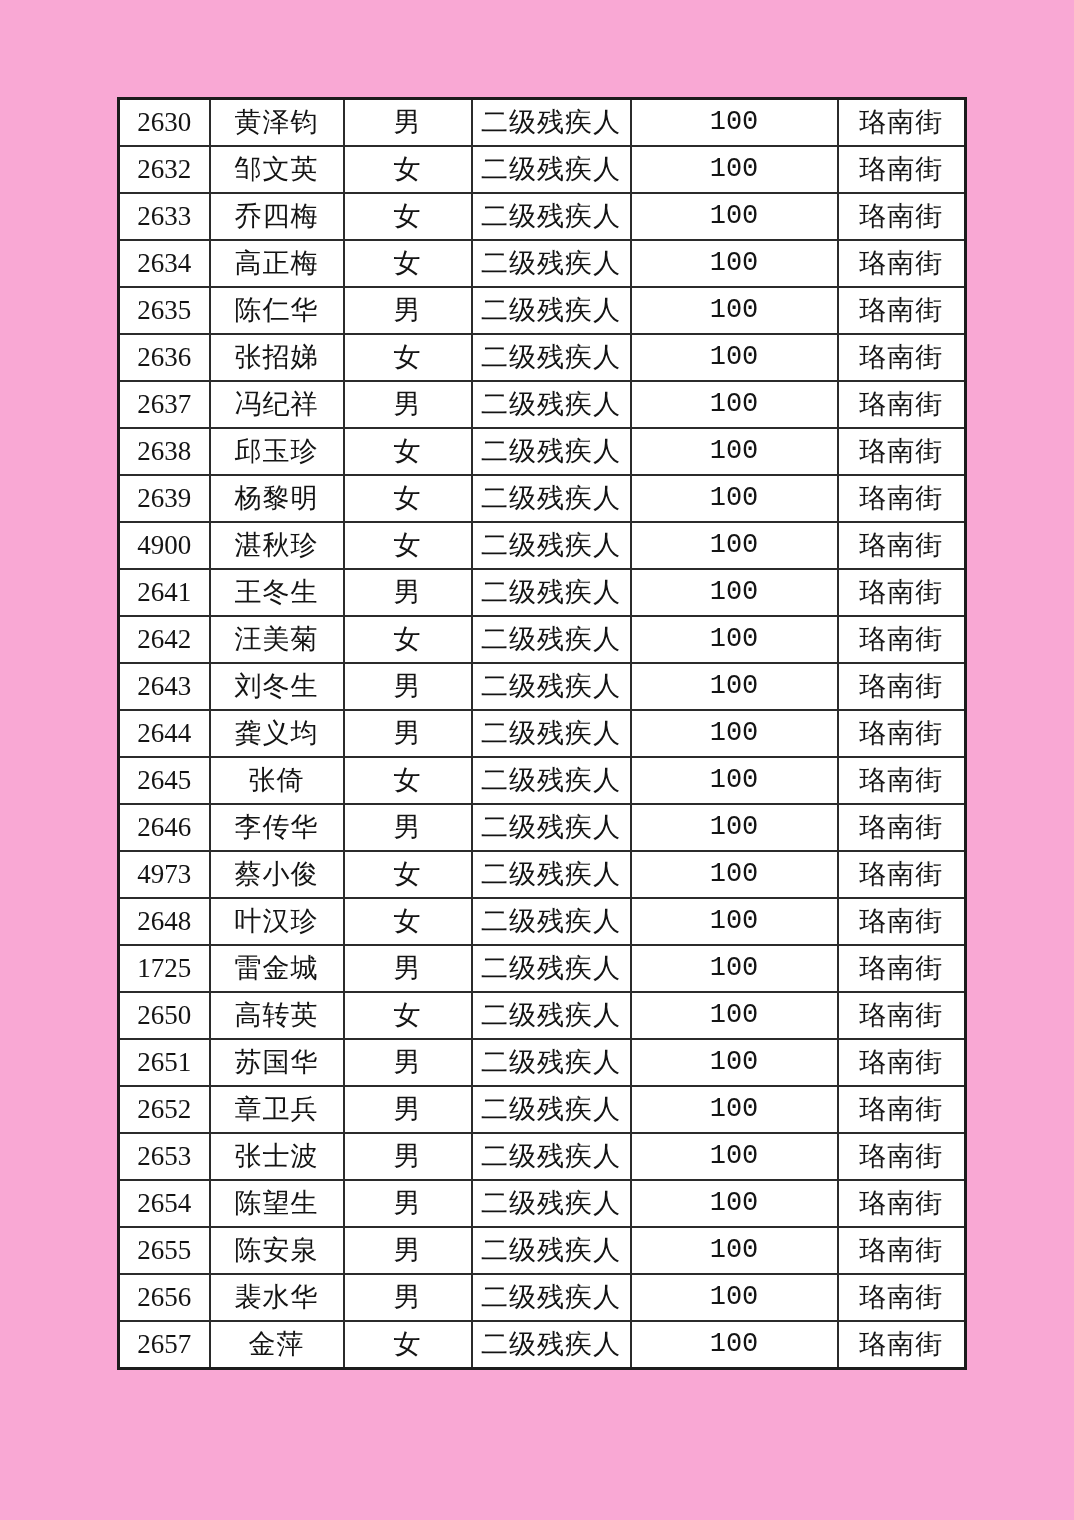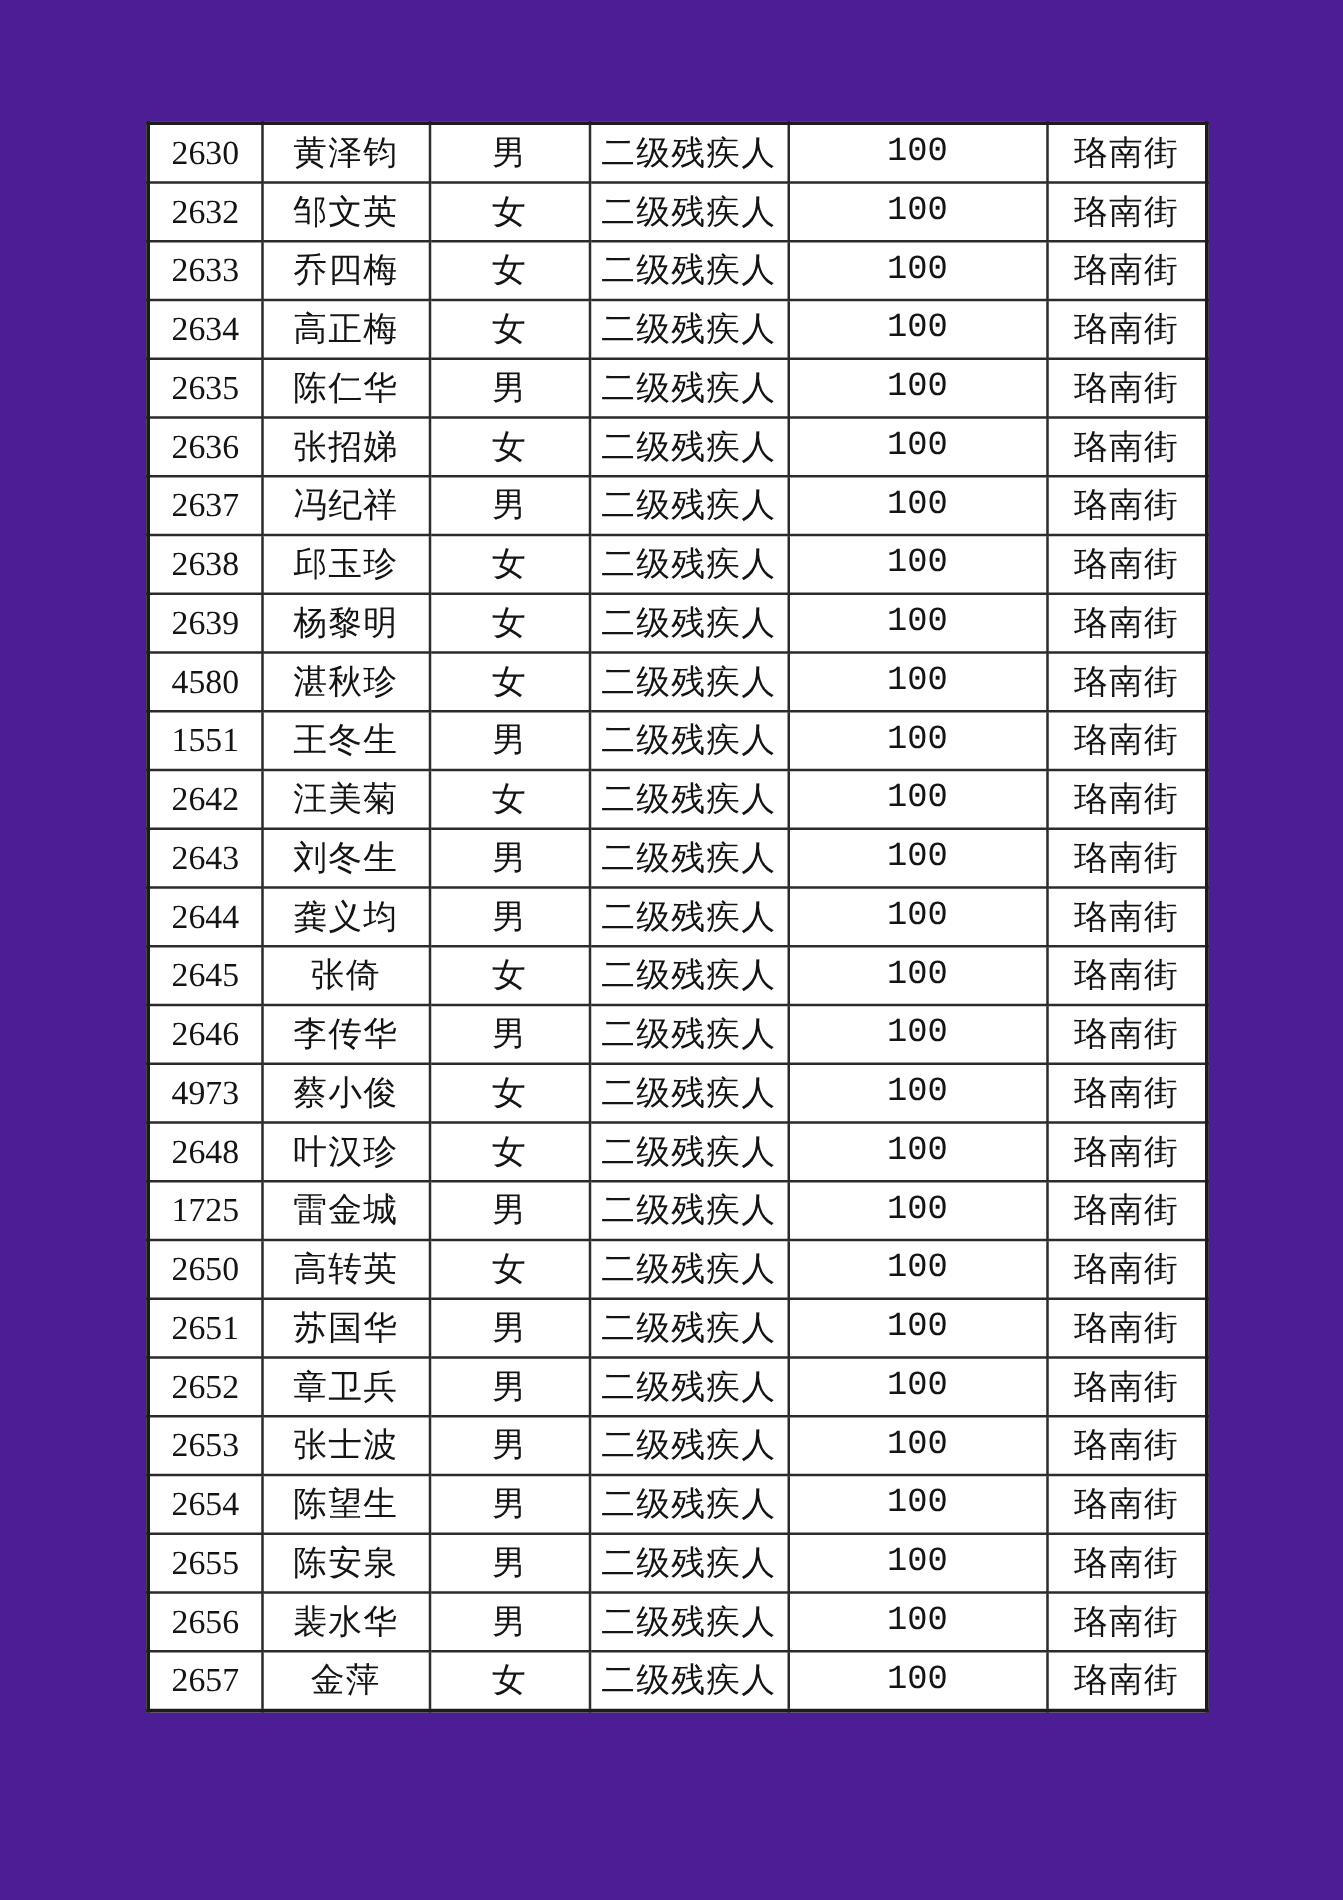--- a/index.html
+++ b/index.html
@@ -4,21 +4,21 @@
 <style>
   html, body {
     margin: 0;
     padding: 0;
     background: #ffffff;
   }
   .page {
     position: relative;
     width: 1074px;
     height: 1520px;
-    background: #4c1d95;
+    background: #f9a8d4;
     overflow: hidden;
     font-family: "Liberation Serif", "DejaVu Serif", serif;
   }
   table.roster {
     position: absolute;
     left: 117px;
     top: 97px;
     border-collapse: collapse;
     table-layout: fixed;
     border: 3px solid #1c1c1c;
@@ -131,29 +131,29 @@
   </tr>
         <tr>
     <td class="c-idx">2639</td>
     <td class="c-name">杨黎明</td>
     <td class="c-gender">女</td>
     <td class="c-category">二级残疾人</td>
     <td class="c-amount">100</td>
     <td class="c-street">珞南街</td>
   </tr>
         <tr>
-    <td class="c-idx">4580</td>
+    <td class="c-idx">4900</td>
     <td class="c-name">湛秋珍</td>
     <td class="c-gender">女</td>
     <td class="c-category">二级残疾人</td>
     <td class="c-amount">100</td>
     <td class="c-street">珞南街</td>
   </tr>
         <tr>
-    <td class="c-idx">1551</td>
+    <td class="c-idx">2641</td>
     <td class="c-name">王冬生</td>
     <td class="c-gender">男</td>
     <td class="c-category">二级残疾人</td>
     <td class="c-amount">100</td>
     <td class="c-street">珞南街</td>
   </tr>
         <tr>
     <td class="c-idx">2642</td>
     <td class="c-name">汪美菊</td>
     <td class="c-gender">女</td>

